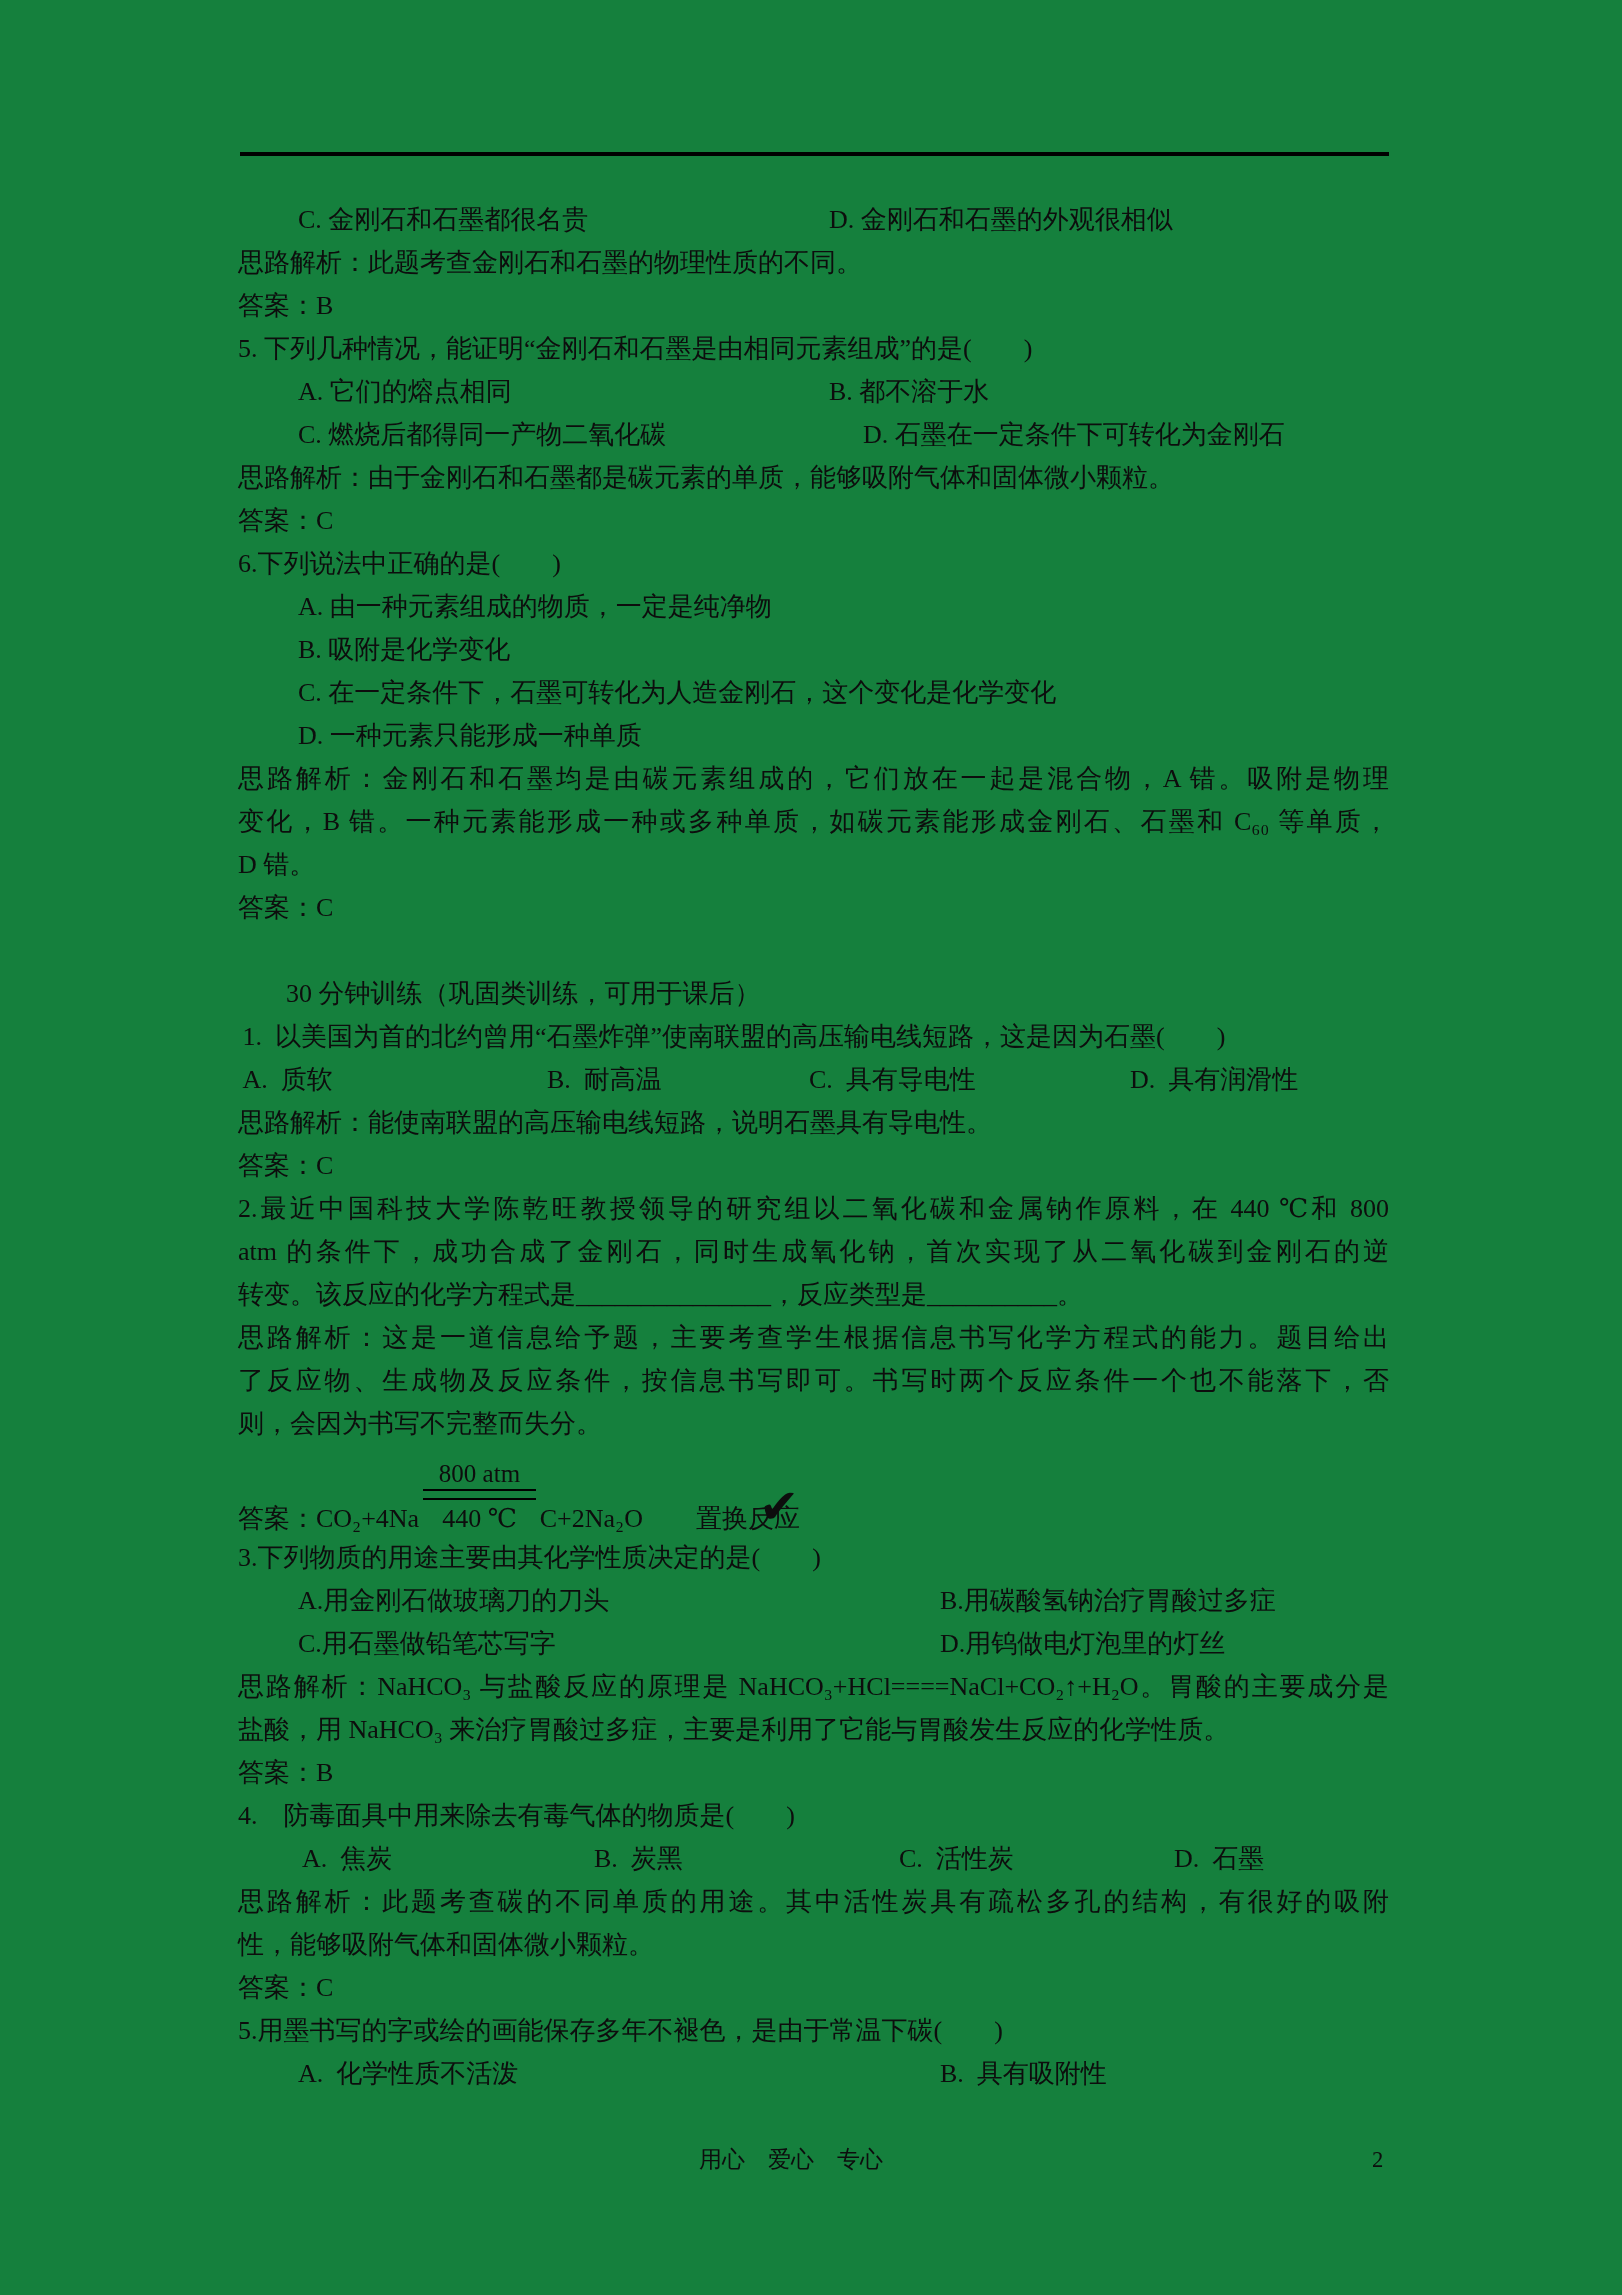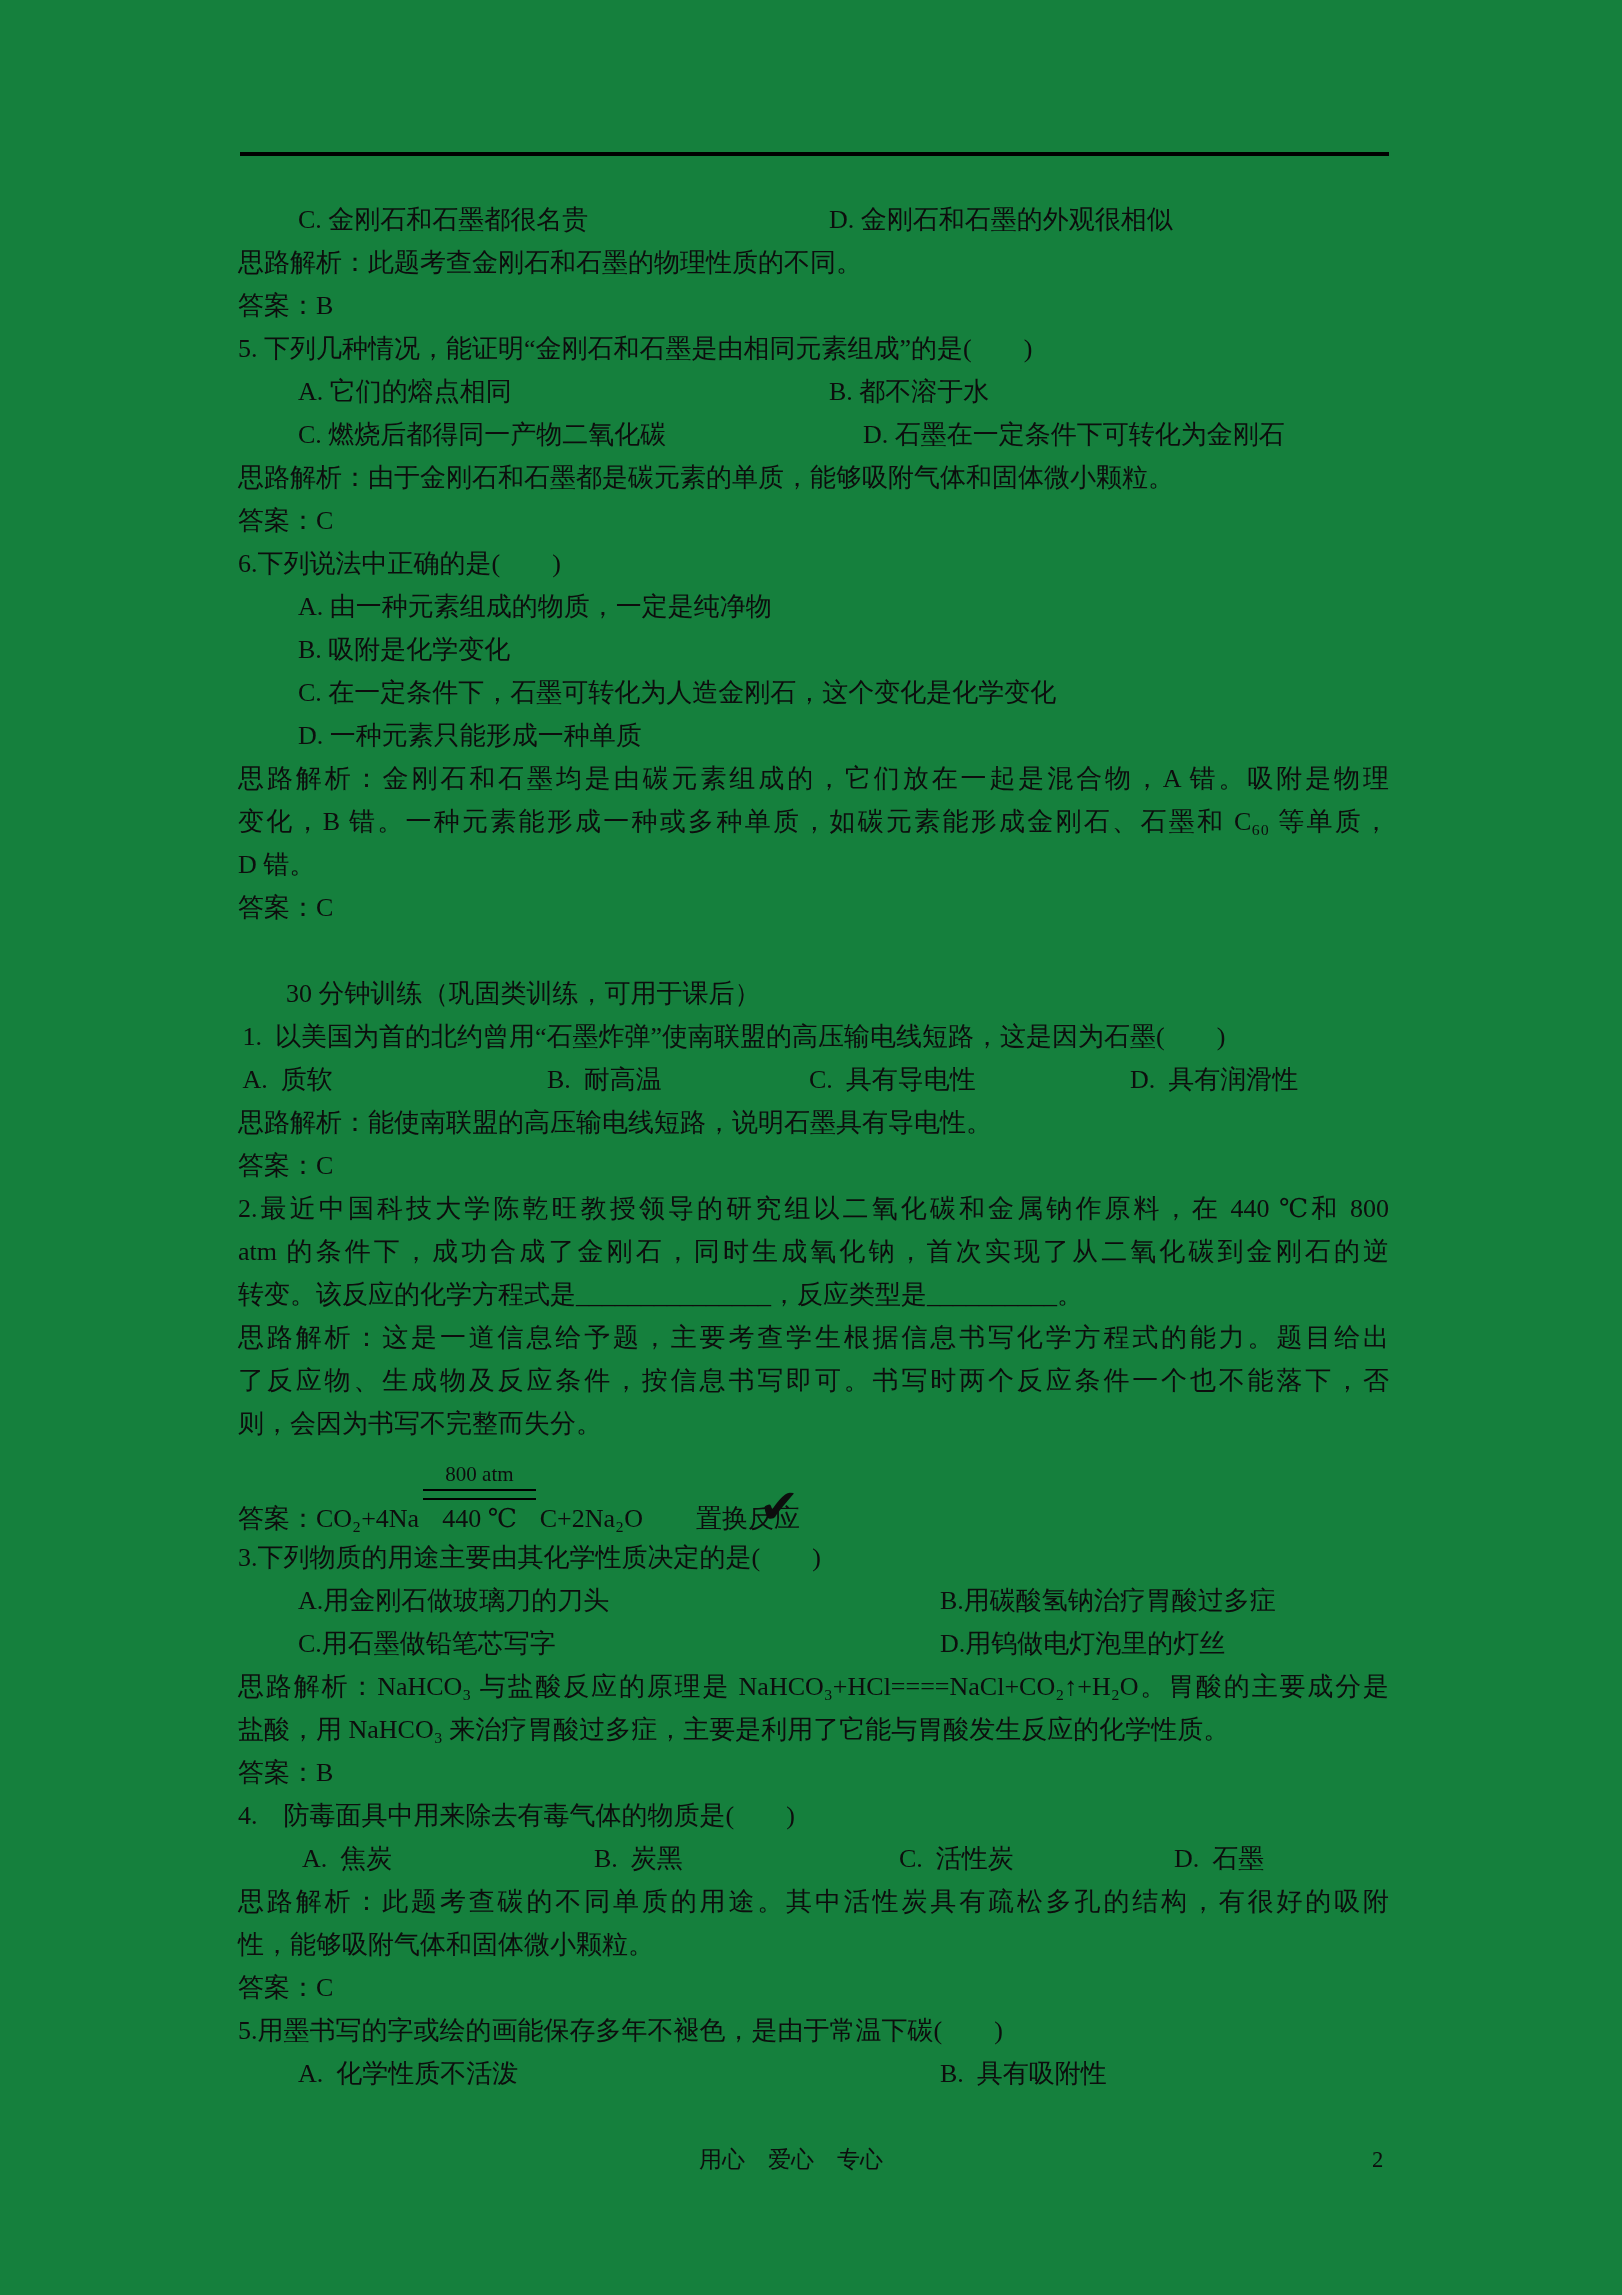--- a/index.html
+++ b/index.html
@@ -12,21 +12,21 @@
   .c{position:absolute;top:0;white-space:pre;}
   .fill{white-space:normal;text-align:justify;text-align-last:justify;}
   .lb{font-weight:normal;}
   .sect{padding-left:48px;}
   .ind{padding-left:60px;}
   .q1{padding-left:4.5px;}
   
   .eq{height:91px;display:flex;align-items:flex-end;line-height:1;white-space:pre;}
   .eq .base{line-height:35px;}
   .stack{display:inline-flex;flex-direction:column;align-items:center;margin:0 3.8px;}
-  .stack .top{font-size:21px;line-height:24px;}
+  .stack .top{font-size:25px;line-height:24px;}
   .stack .bar{width:113px;height:6.8px;border-top:2.3px solid #000;border-bottom:2.3px solid #000;margin:2.3px 0 1.5px 0;}
   .stack .bot{line-height:35px;}
   .rx{position:relative;margin-left:53px;line-height:35px;}
   .check{position:absolute;left:63px;top:-12px;font-size:48px;font-weight:bold;
          font-family:"DejaVu Sans","Liberation Sans",sans-serif;}
   .footer-motto{position:absolute;top:2145px;left:238px;width:1106px;text-align:center;
                 font-size:23px;line-height:30px;white-space:pre;}
   .pagenum{position:absolute;top:2145px;left:1372px;font-size:22.6px;line-height:30px;}
 </style>
 </head>

